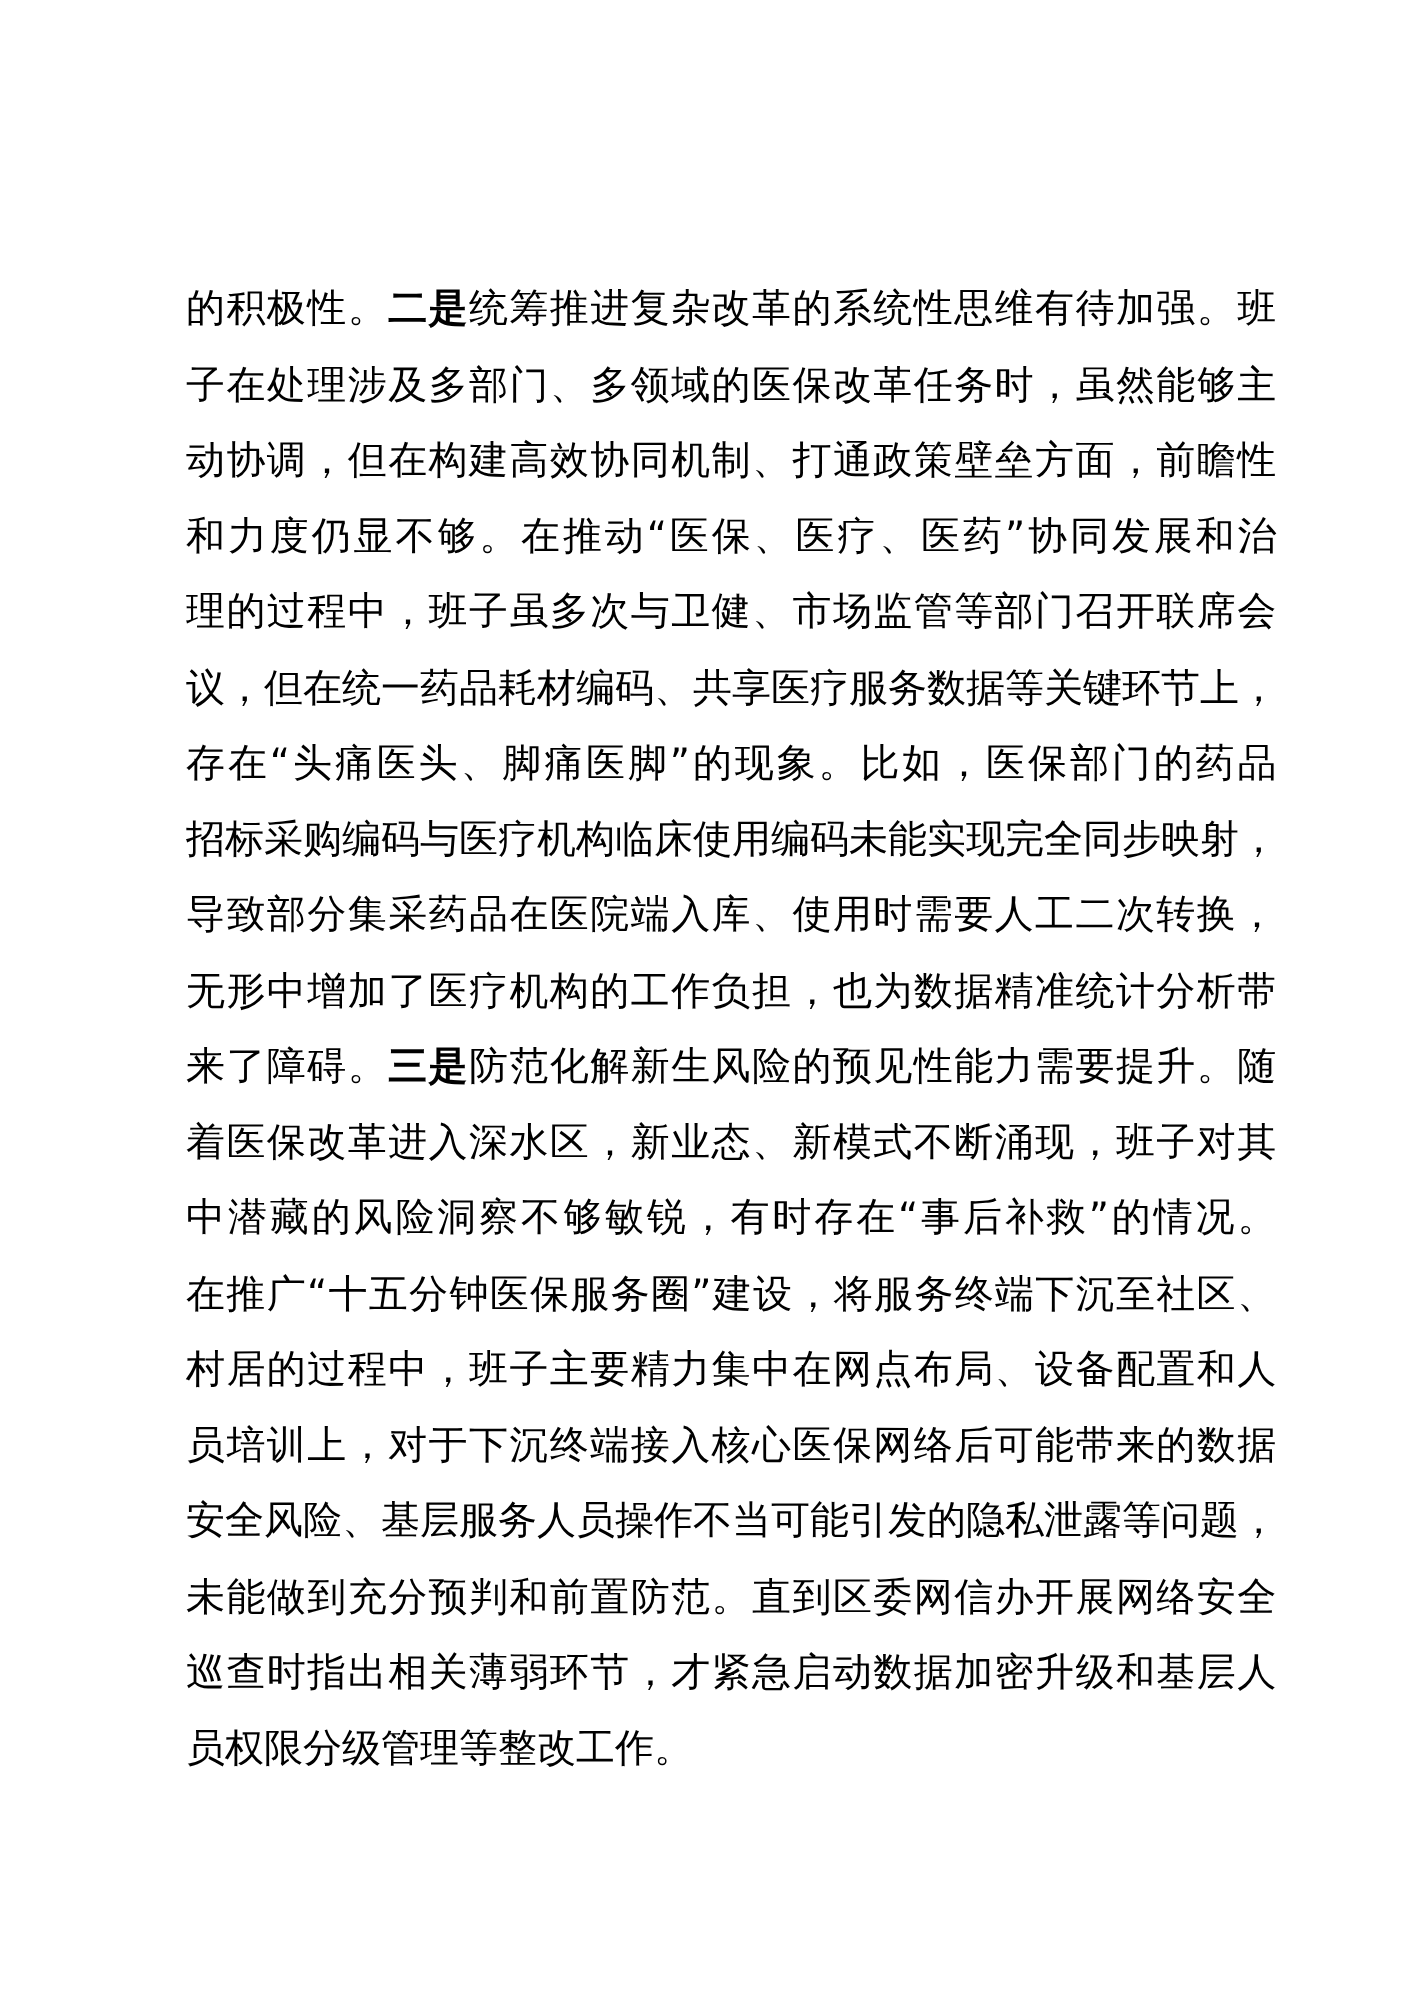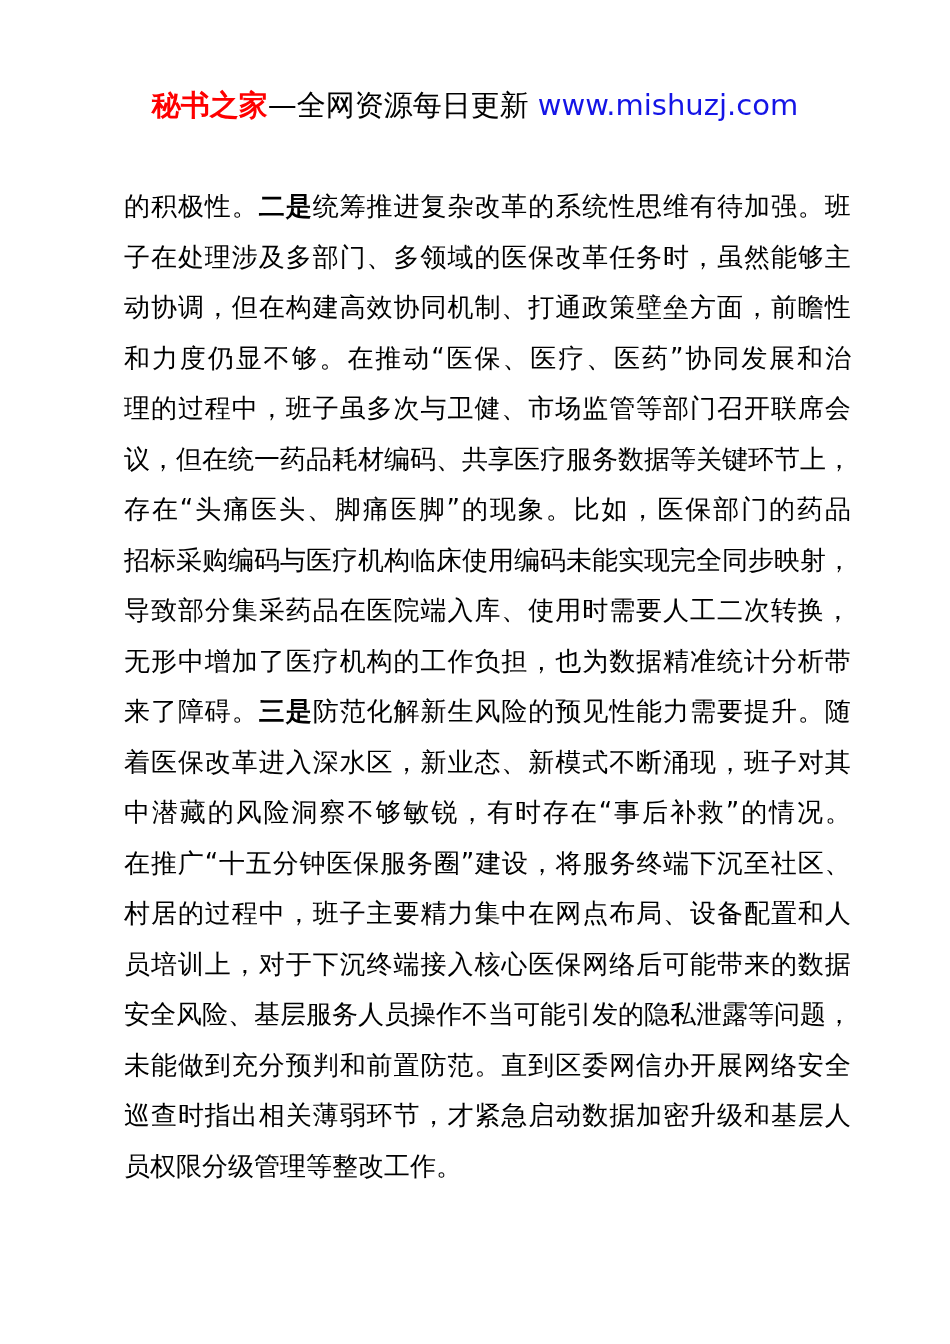--- a/index.html
+++ b/index.html
@@ -35,23 +35,20 @@
   }
   .line.no-justify{justify-content:flex-start;}
   .ch{display:block;white-space:pre;}
   .b{font-weight:700;}
 </style>
 </head>
 <body>
 
 <div class="page">
 
-  <div class="doc-header">
-    <span class="brand" style="color: rgb(254, 0, 0);">秘书之家</span><span class="tagline" style="color: rgb(0, 0, 0);">—全网资源每日更新</span><span class="url" style="color: rgb(20, 20, 230);">www.mishuzj.com</span>
-  </div>
 
   <div class="body-text">
       <div class="line">
         <span class="ch">的</span>
         <span class="ch">积</span>
         <span class="ch">极</span>
         <span class="ch">性</span>
         <span class="ch">。</span>
         <span class="ch b">二</span>
         <span class="ch b">是</span>

